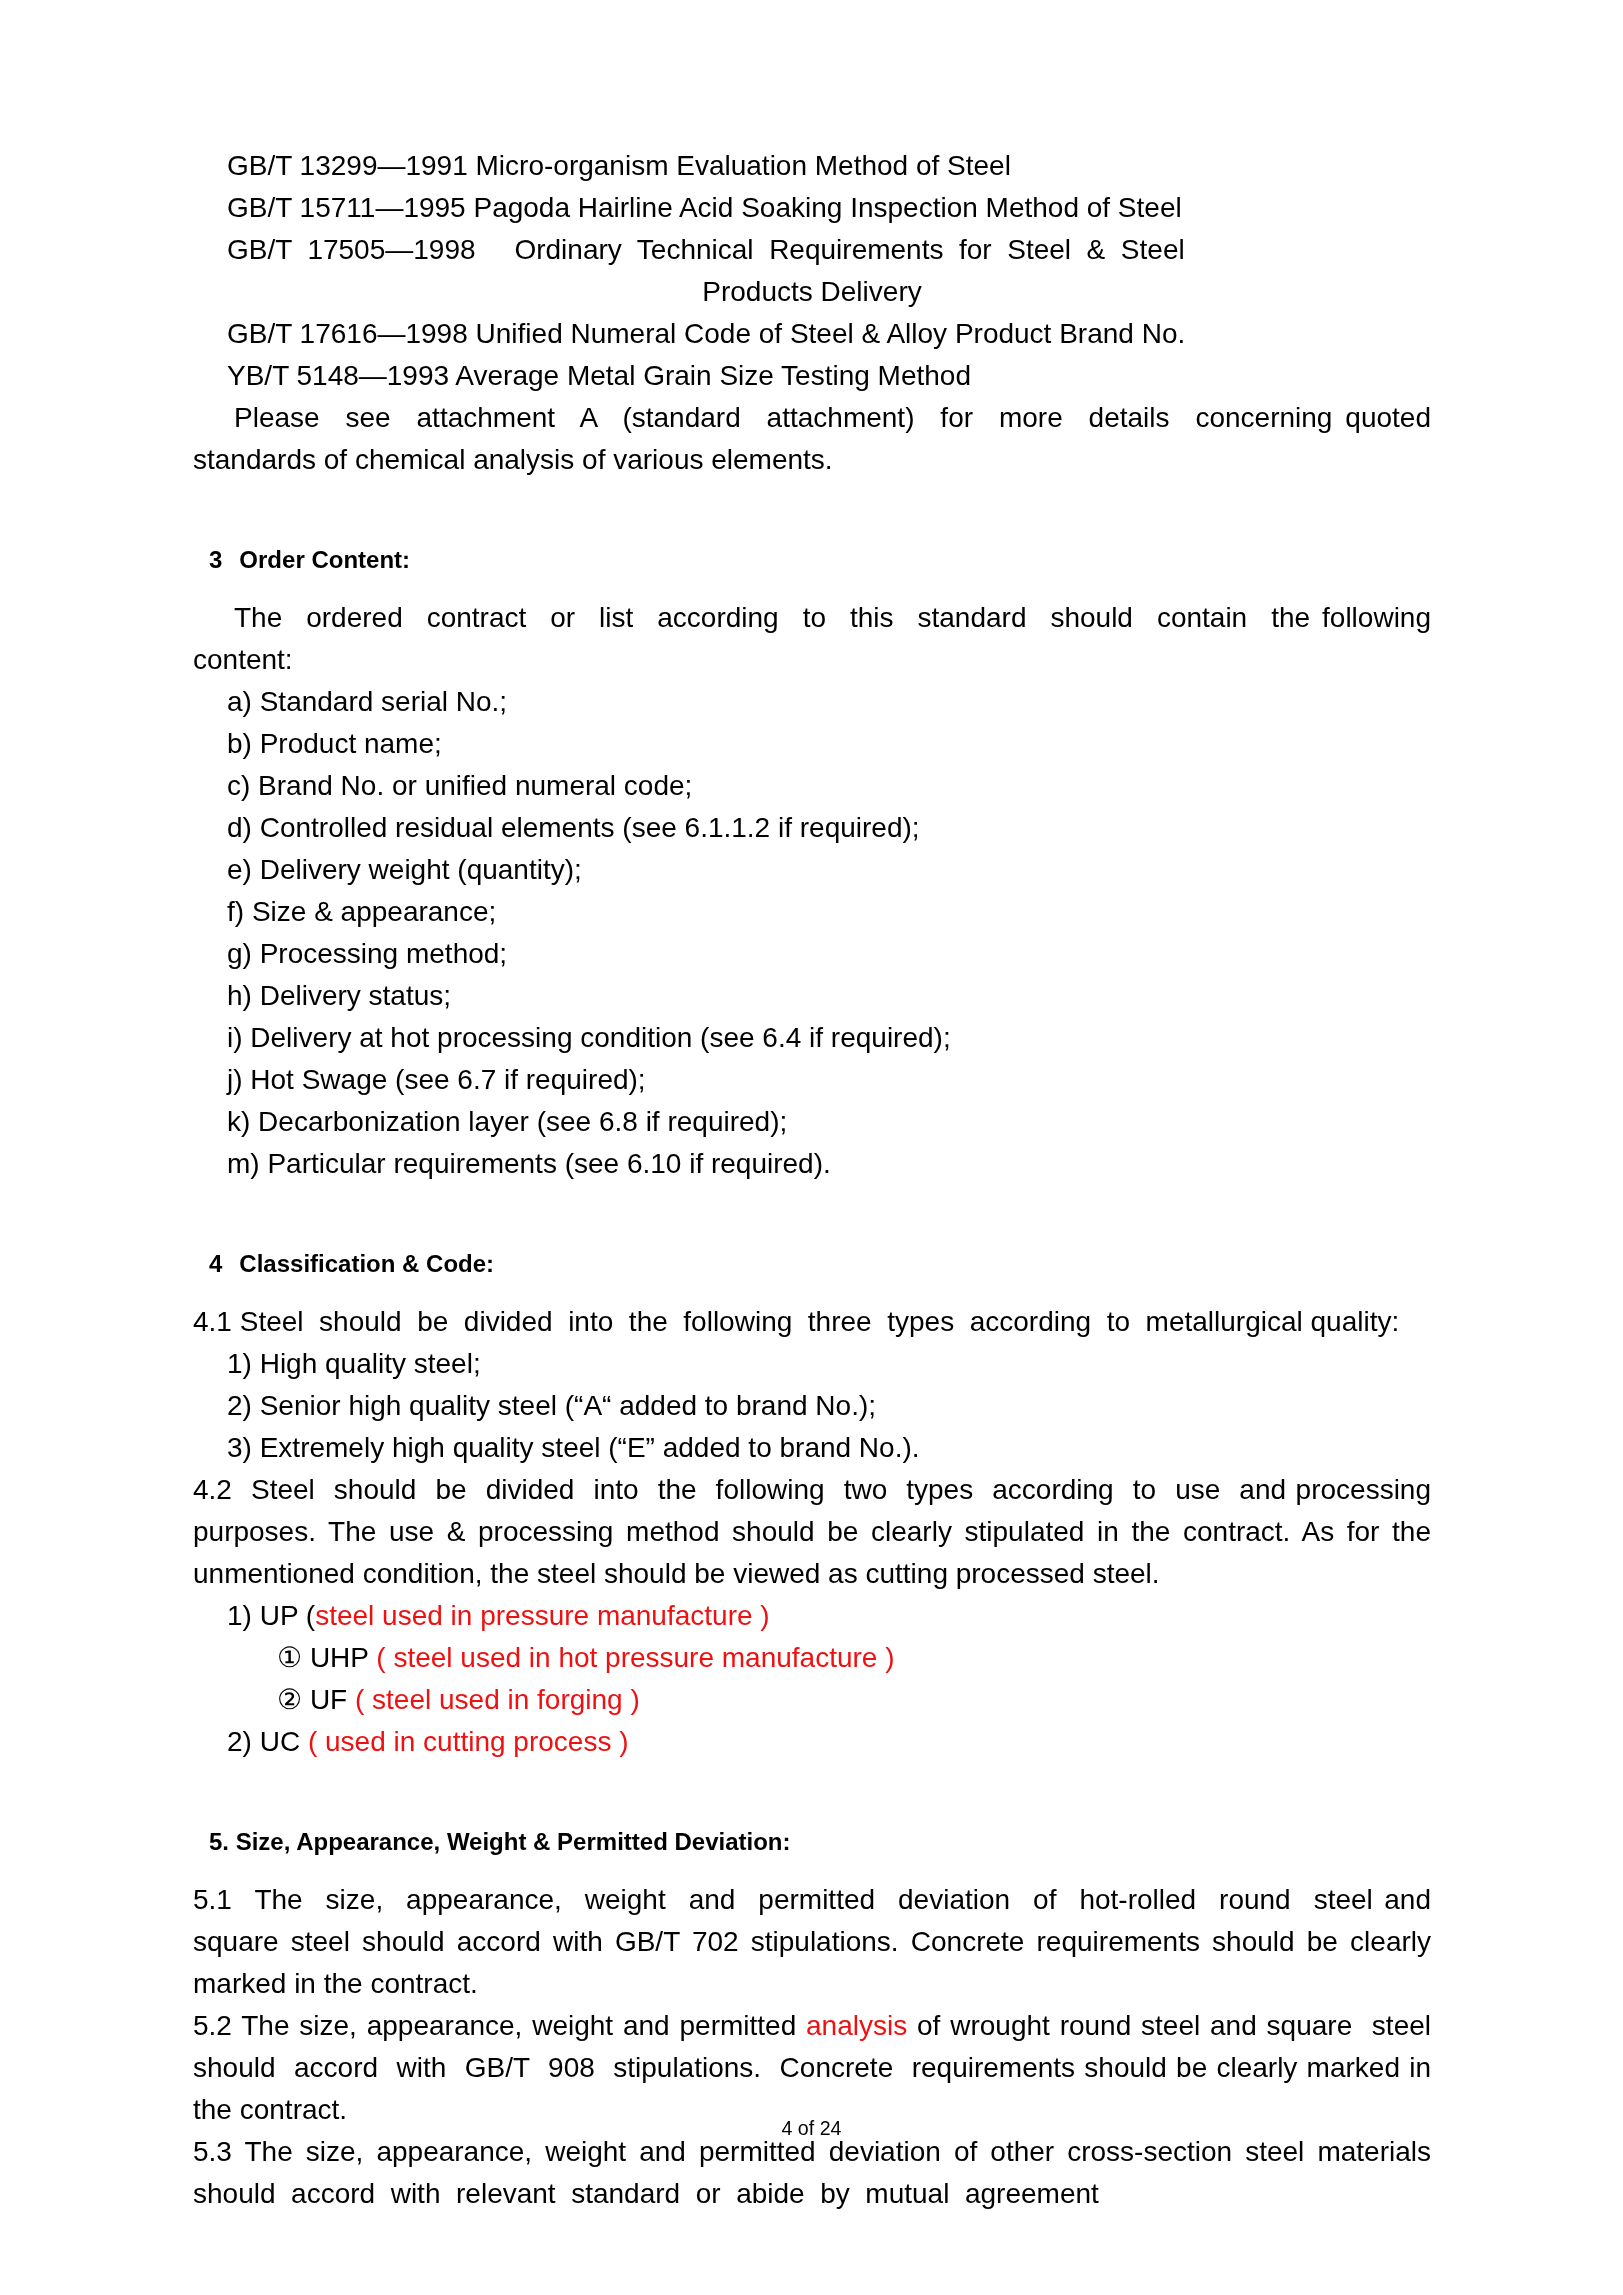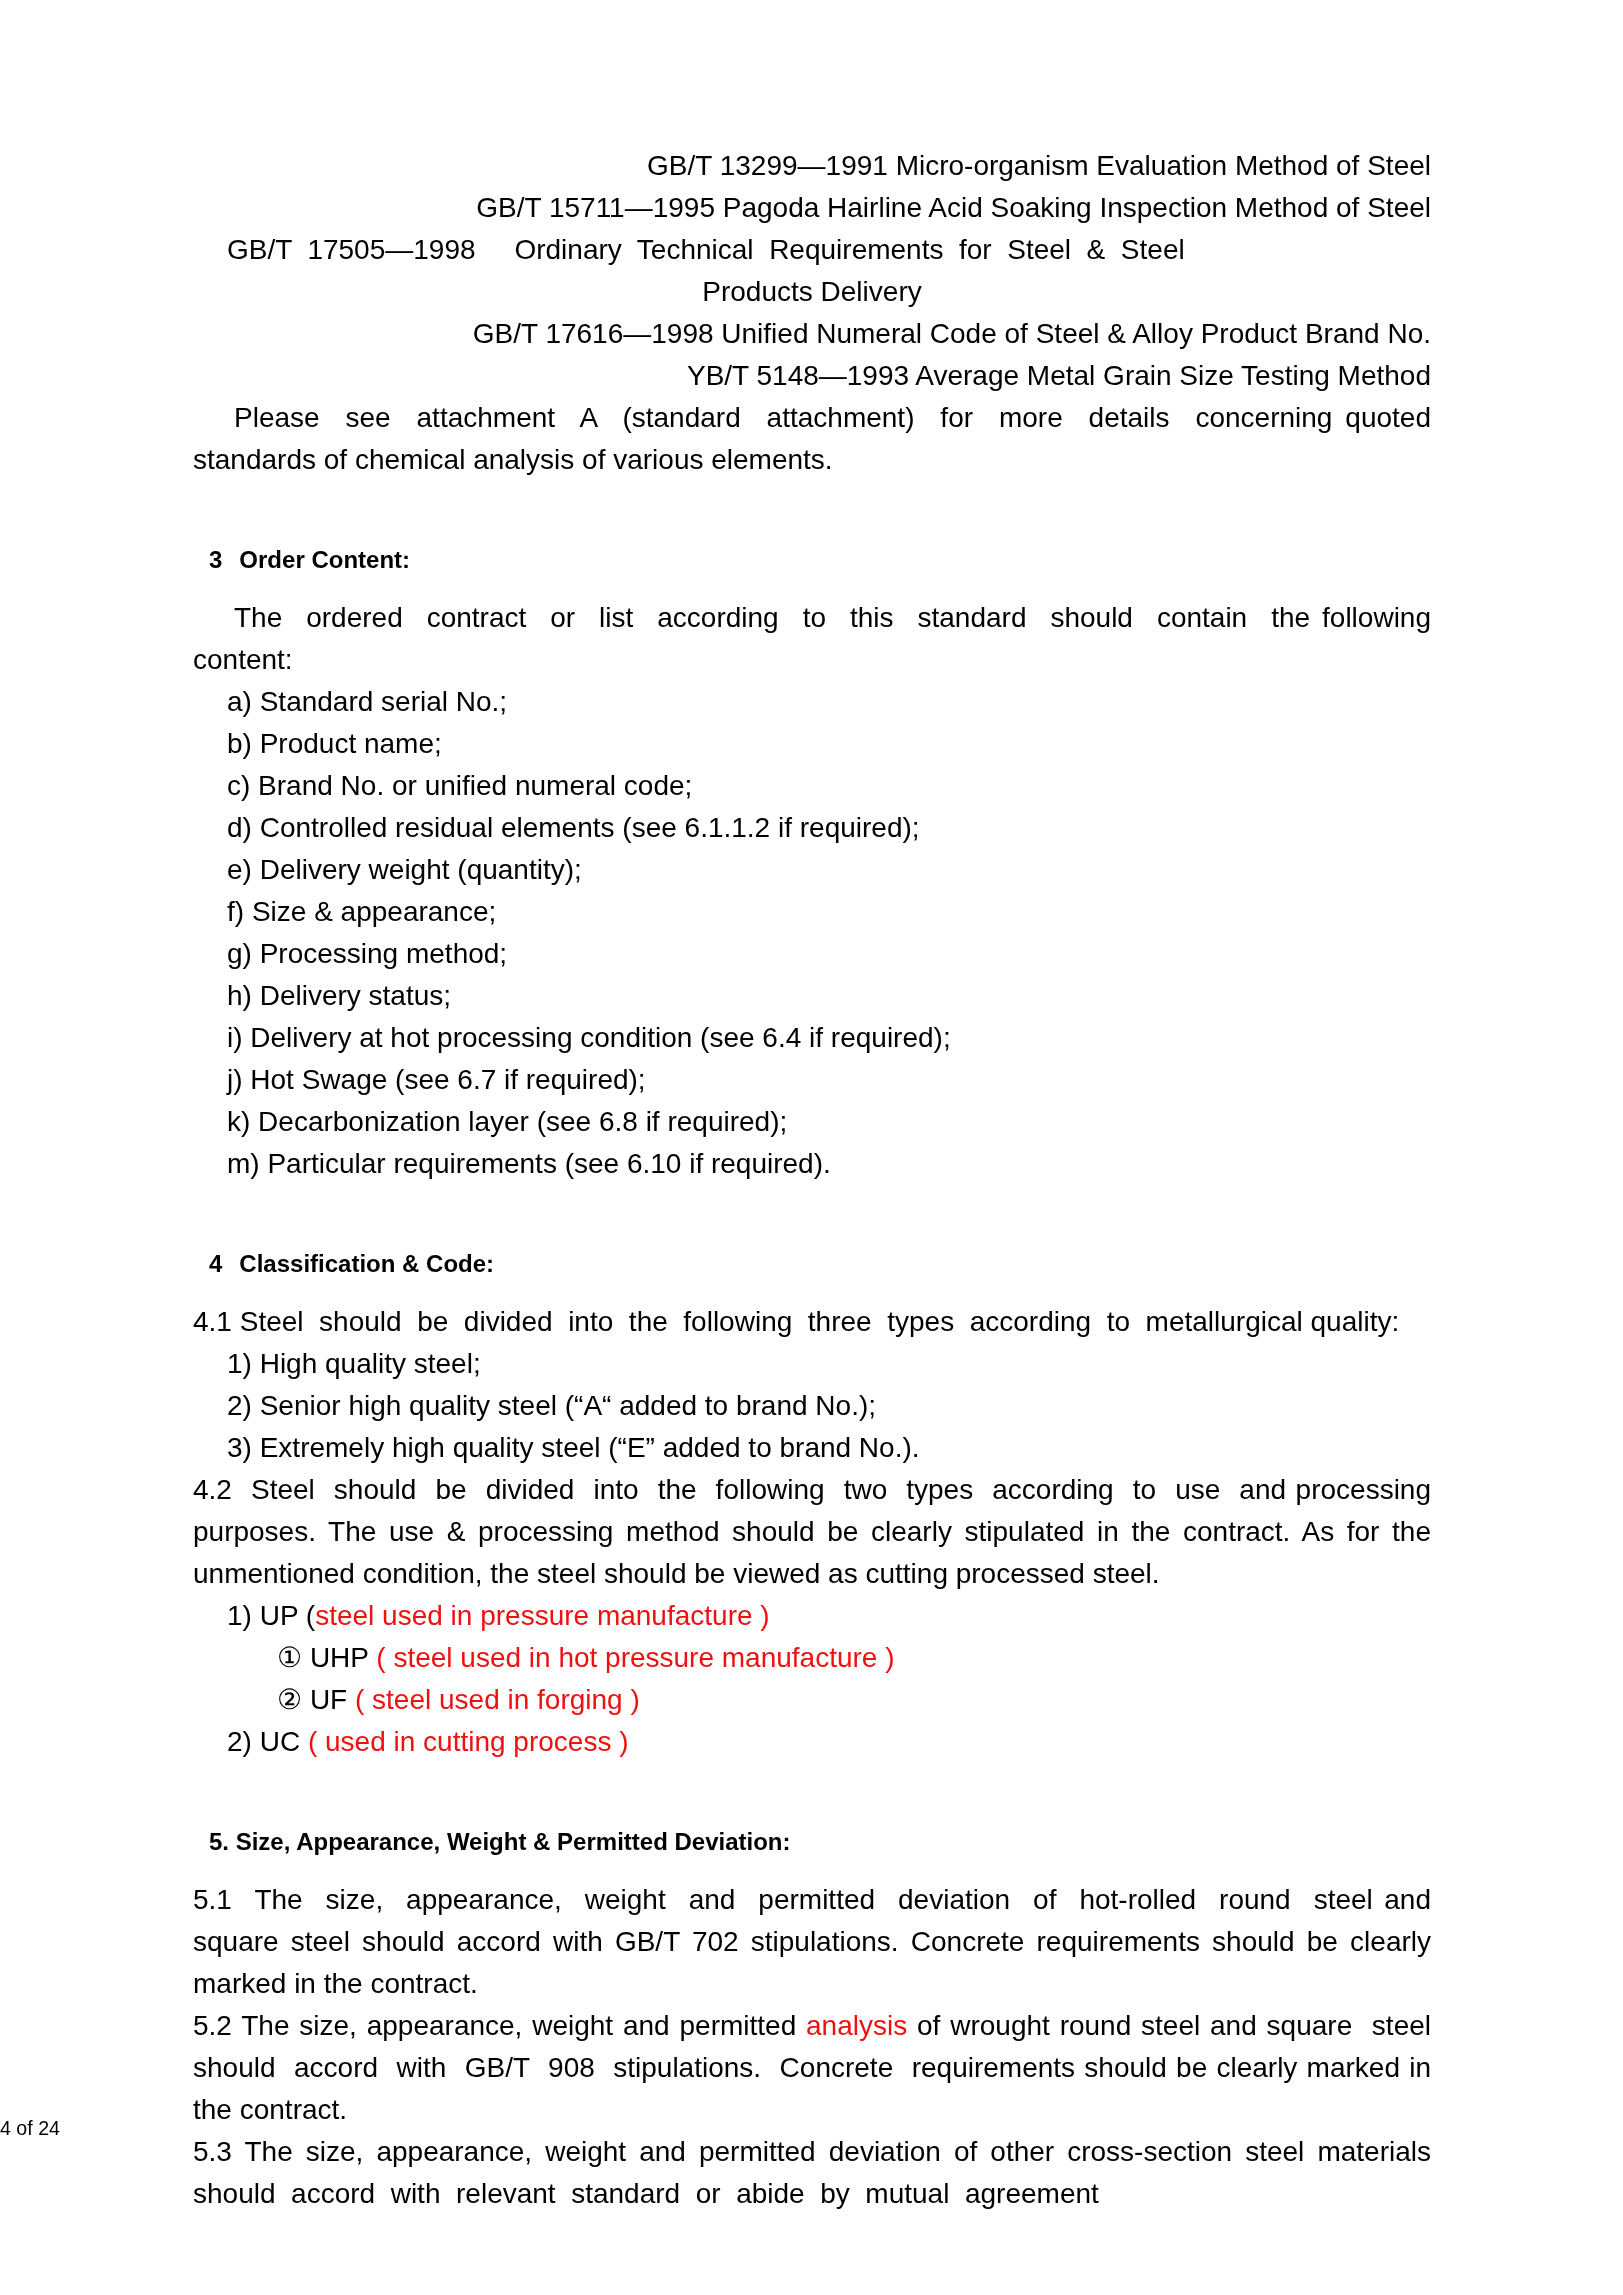--- a/index.html
+++ b/index.html
@@ -25,21 +25,20 @@
     top: 145px;
     width: 1238px;
   }
   
   .ln {
     font-size: 28px;
     line-height: 42px;
     margin: 0;
     color: #000000;
     white-space: pre-wrap;
-    text-align: right;
   }
   .just {
     text-align: justify;
     text-align-last: left;
     text-justify: inter-word;
   }
   .center {
     text-align: center;
   }
   .indent-1 { padding-left: 34px; }
@@ -54,21 +53,21 @@
     line-height: 42px;
     font-weight: bold;
     margin: 16px;
   }
   .heading .num { margin-right: 17px; }
   .footer {
     position: absolute;
     left: 0;
     right: 0;
     top: 2116px;
-    text-align: left;
+    text-align: center;
     font-size: 19.6px;
     line-height: 25px;
     color: #000000;
   }
   .stdblock { padding-left: 0; }
   .stdblock p { margin: 0; }
   .listitem { font-size: 28px; line-height: 42px; margin: 0; }
 </style>
 </head>
 <body>

